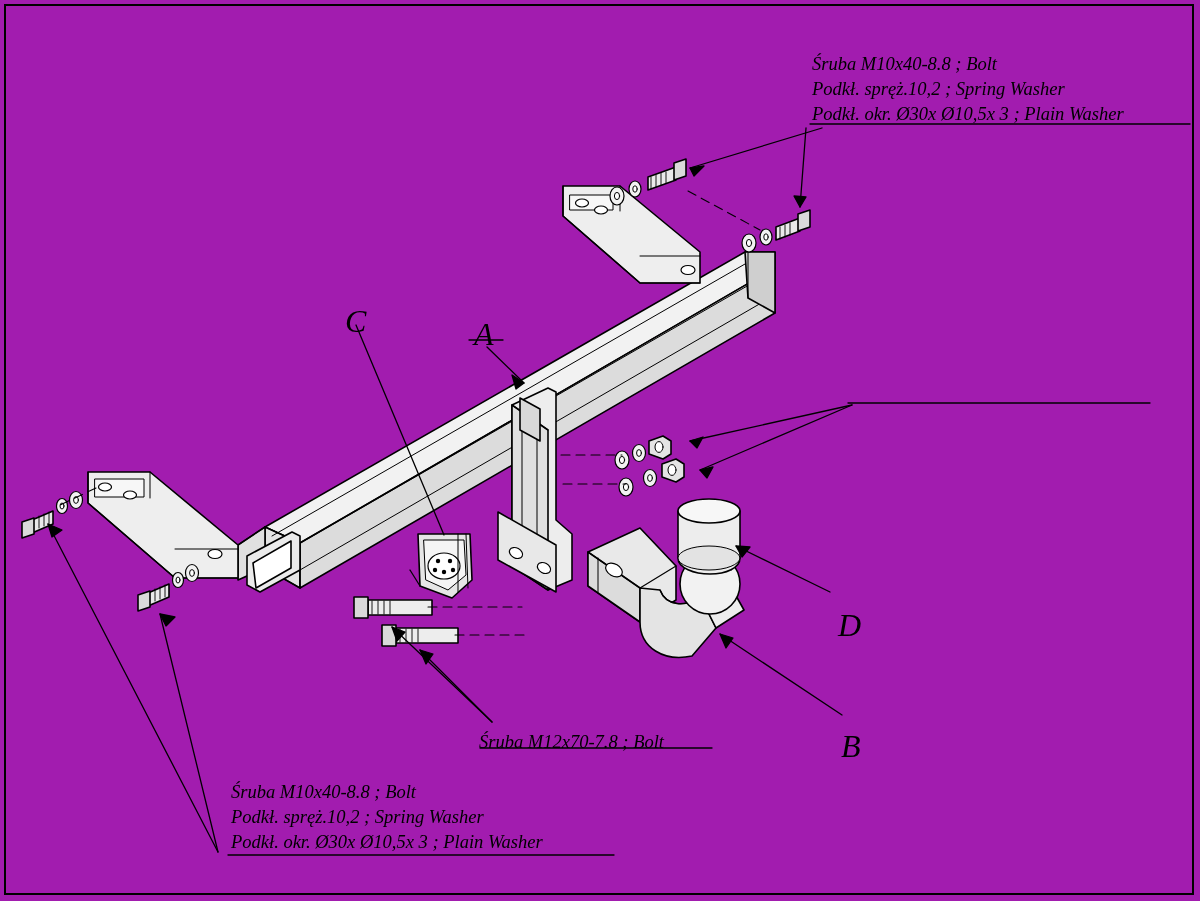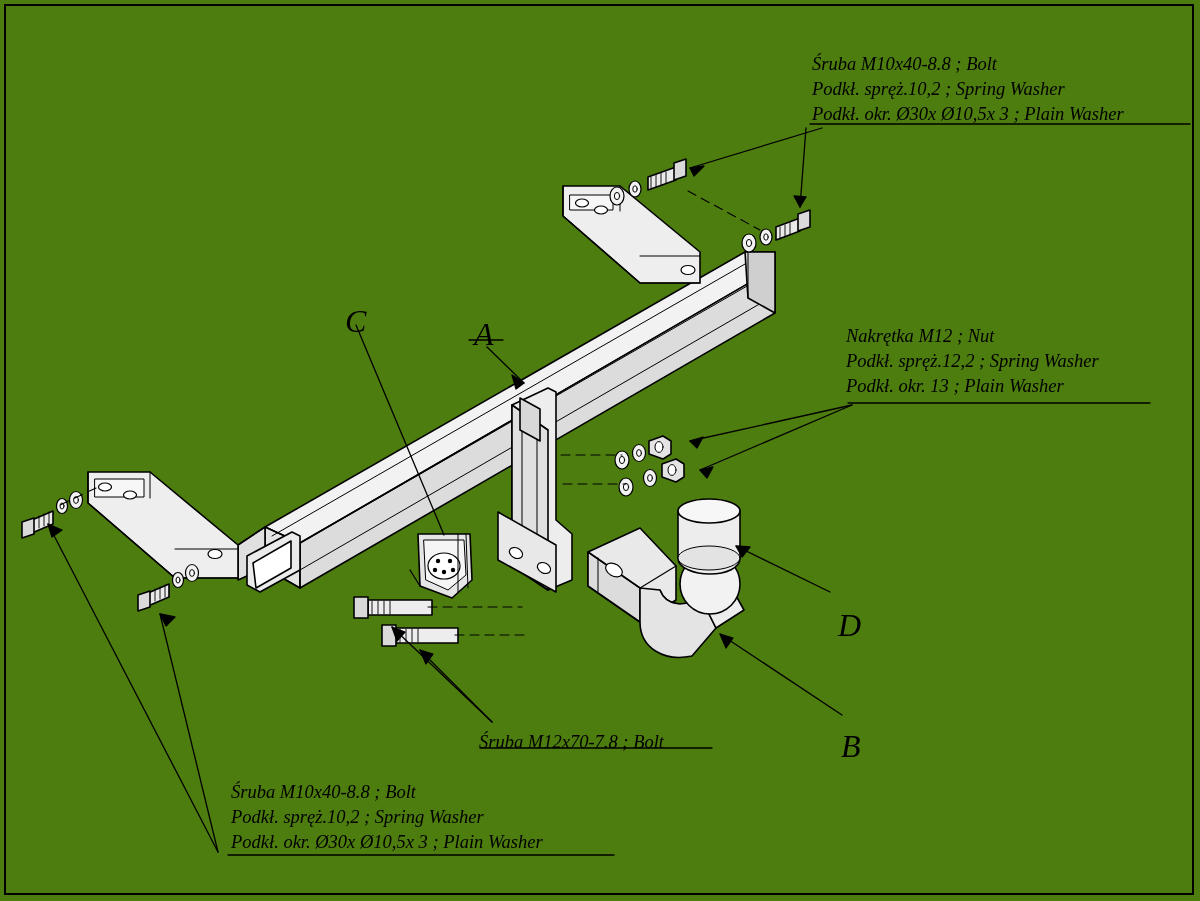--- a/index.html
+++ b/index.html
@@ -4,21 +4,21 @@
 <style>
   html, body {
     margin: 0;
     padding: 0;
     background: #ffffff;
   }
   #page {
     position: relative;
     width: 1200px;
     height: 901px;
-    background: #4d7c0f;
+    background: #a21caf;
     overflow: hidden;
     font-family: "Liberation Serif", serif;
   }
   #frame {
     position: absolute;
     left: 4px;
     top: 4px;
     width: 1190px;
     height: 891px;
     border: 2px solid #000;
@@ -277,25 +277,20 @@
       </g>
     </g>
   </svg>
 
   <div class="callout" style="left:812px; top:52px;">
     <span class="line">Śruba M10x40-8.8 ;  Bolt</span>
     <span class="line">Podkł. spręż.10,2 ; Spring Washer</span>
     <span class="line">Podkł. okr.  Ø30x Ø10,5x 3 ; Plain Washer</span>
   </div>
 
-  <div class="callout" style="left:846px; top:324px;">
-    <span class="line">Nakrętka  M12 ; Nut</span>
-    <span class="line">Podkł. spręż.12,2 ; Spring Washer</span>
-    <span class="line">Podkł. okr. 13 ; Plain Washer</span>
-  </div>
 
   <div class="callout" style="left:479px; top:730px;">
     <span class="line">Śruba M12x70-7.8 ;  Bolt</span>
   </div>
 
   <div class="callout" style="left:231px; top:780px;">
     <span class="line">Śruba M10x40-8.8 ;  Bolt</span>
     <span class="line">Podkł. spręż.10,2 ; Spring Washer</span>
     <span class="line">Podkł. okr.  Ø30x Ø10,5x 3 ; Plain Washer</span>
   </div>

